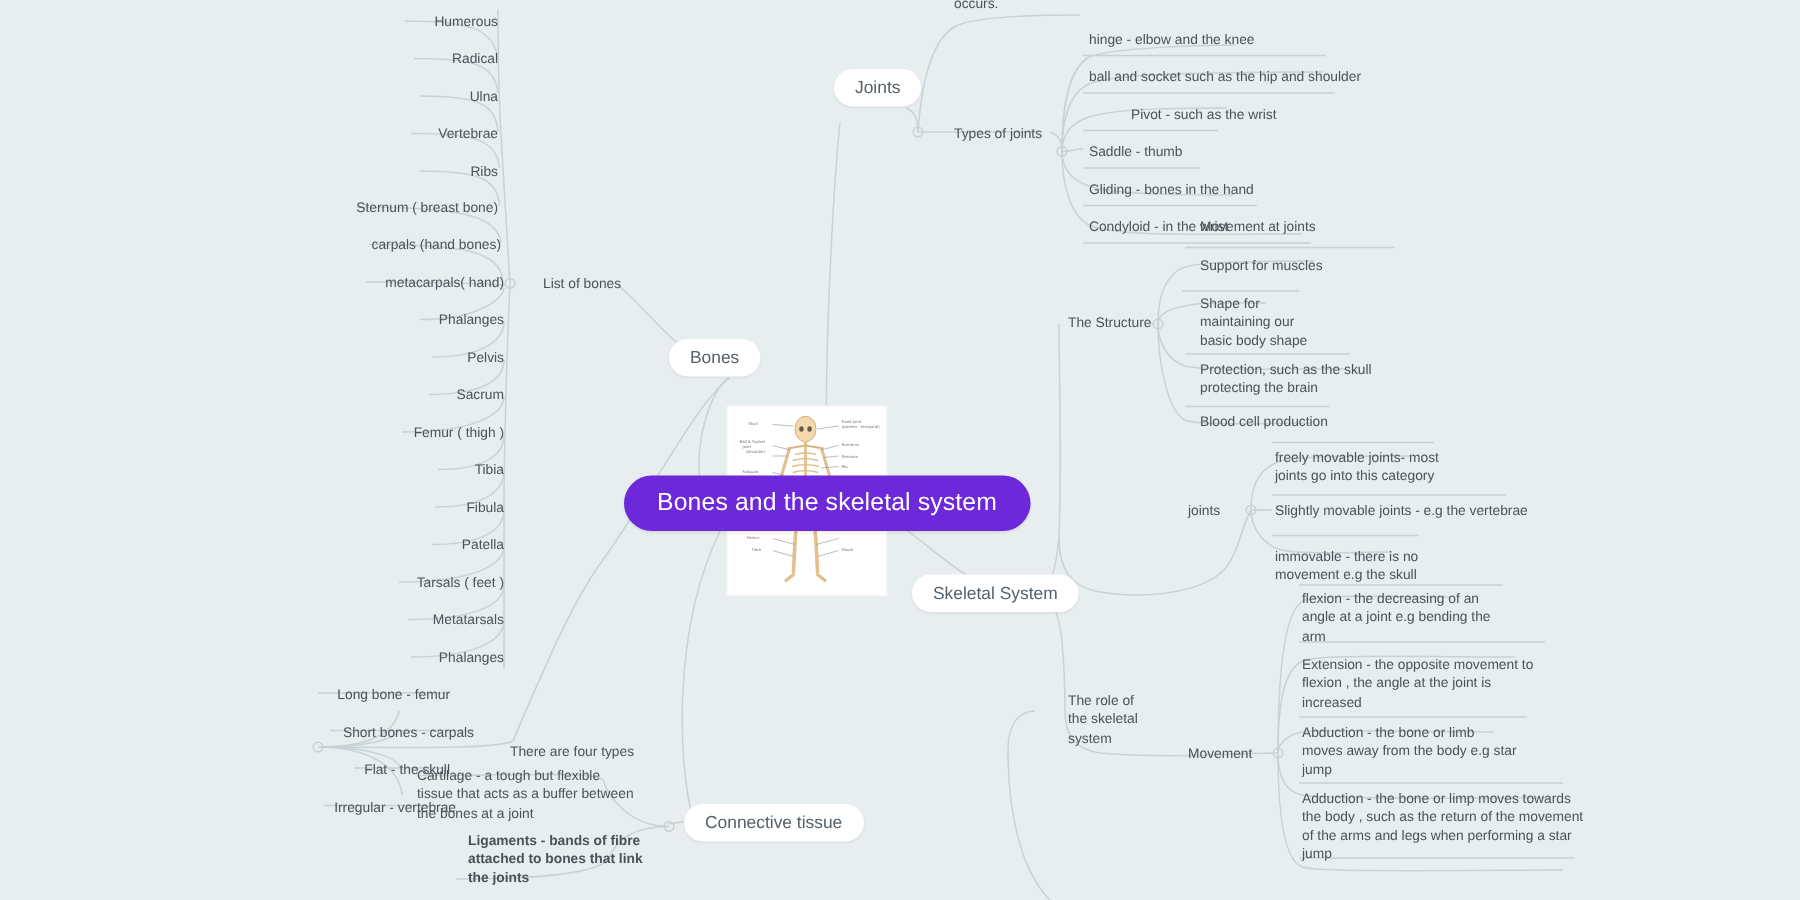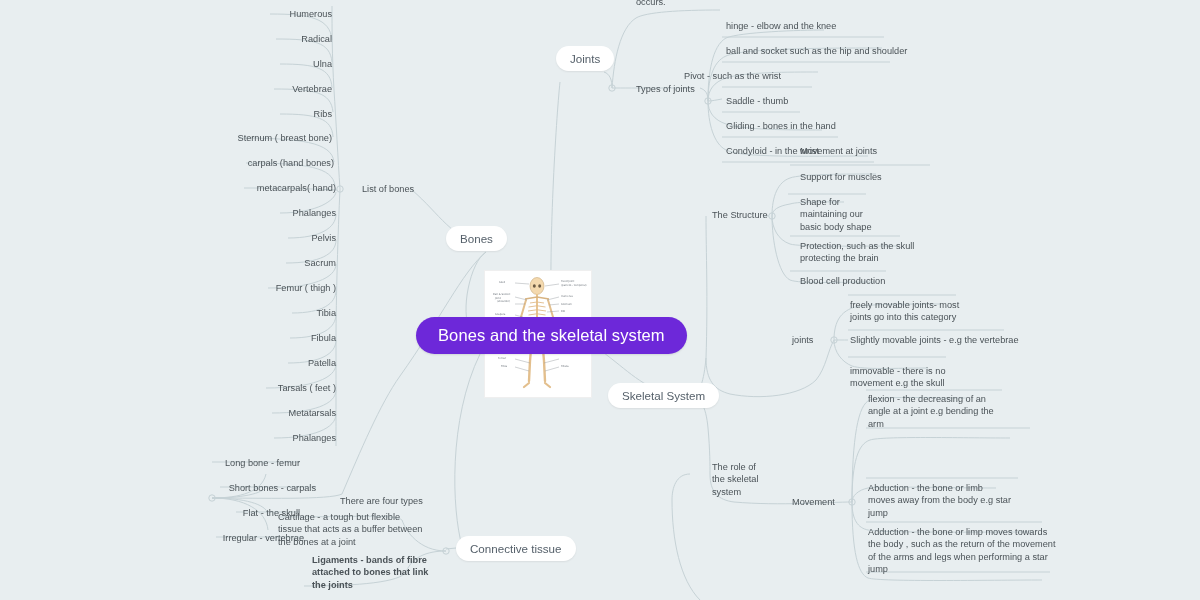--- a/index.html
+++ b/index.html
@@ -311,21 +311,21 @@
   <div class="node r" style="left:144px; top:532px; width:160px;">Irregular - vertebrae</div>
 
   <div class="node l" style="left:278px; top:511px; width:148px;">Cartilage - a tough but flexible tissue that acts as a buffer between the bones at a joint</div>
   <div class="node l" style="left:312px; top:554px; width:120px;font-weight:bold;">Ligaments - bands of fibre attached to bones that link the joints</div>
 
   <div class="node l" style="left:636px; top:-4px;">occurs.</div>
   <div class="node l" style="left:636px; top:83px;">Types of joints</div>
 
   <div class="node l" style="left:726px; top:20px;">hinge - elbow and the knee</div>
   <div class="node l" style="left:726px; top:45px;">ball and socket such as the hip and shoulder</div>
-  <div class="node l" style="left:684px; top:70px;text-align:center;">Pivot - such as the wrist</div>
+  <div class="node l" style="left:754px; top:70px;text-align:center;">Pivot - such as the wrist</div>
   <div class="node l" style="left:726px; top:95px;">Saddle - thumb</div>
   <div class="node l" style="left:726px; top:120px;">Gliding - bones in the hand</div>
   <div class="node l" style="left:726px; top:145px;">Condyloid - in the wrist</div>
   <div class="node l" style="left:800px; top:145px;">Movement at joints</div>
 
   <div class="node l" style="left:712px; top:209px;">The Structure</div>
   <div class="node l" style="left:800px; top:171px;">Support for muscles</div>
   <div class="node l" style="left:800px; top:196px;">Shape for
 maintaining  our
 basic body shape</div>
@@ -341,20 +341,23 @@
 movement e.g the skull</div>
 
   <div class="node l" style="left:712px; top:461px;">The role of
 the skeletal
 system</div>
   <div class="node l" style="left:792px; top:496px;">Movement</div>
 
   <div class="node l" style="left:868px; top:393px;">flexion - the decreasing of an
 angle at a joint e.g bending the
 arm</div>
+  <div class="node l" style="left:868px; top:437px;">Extension - the opposite movement to
+flexion , the angle at the joint is
+increased</div>
   <div class="node l" style="left:868px; top:482px;">Abduction - the bone or limb
 moves away from the body e.g star
 jump</div>
   <div class="node l" style="left:868px; top:526px;">Adduction - the bone or limp moves towards
 the body , such as the return of the movement
 of the arms and legs when performing a star
 jump</div>
 
 </div>
 

